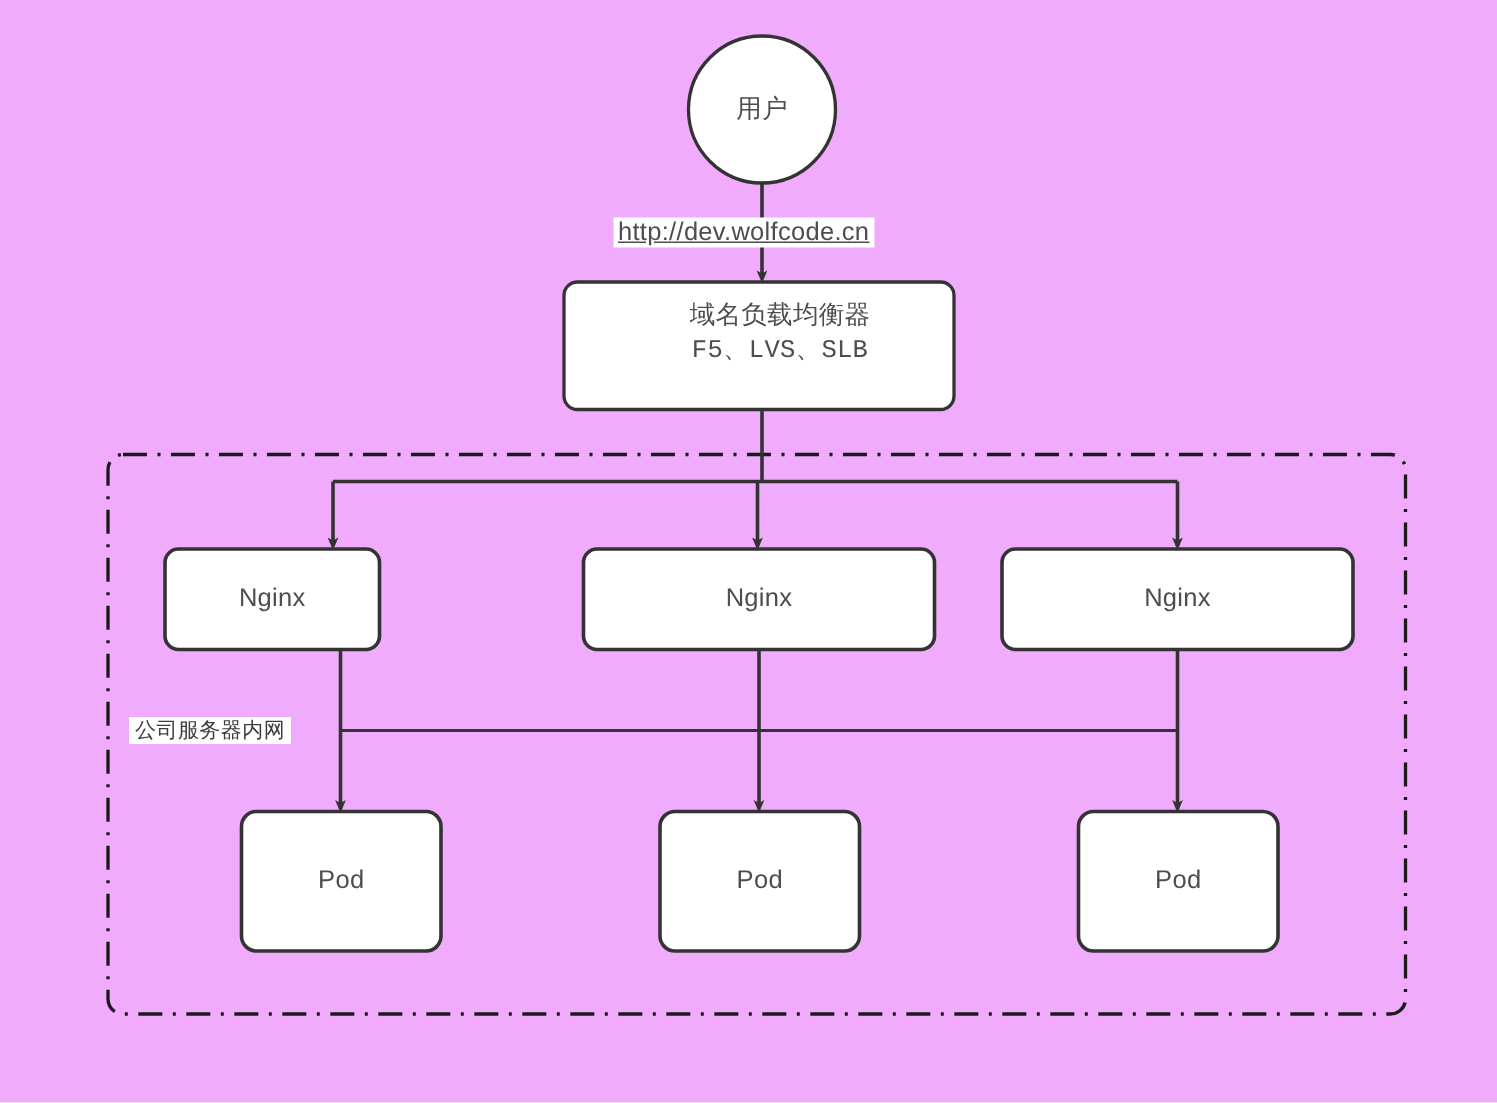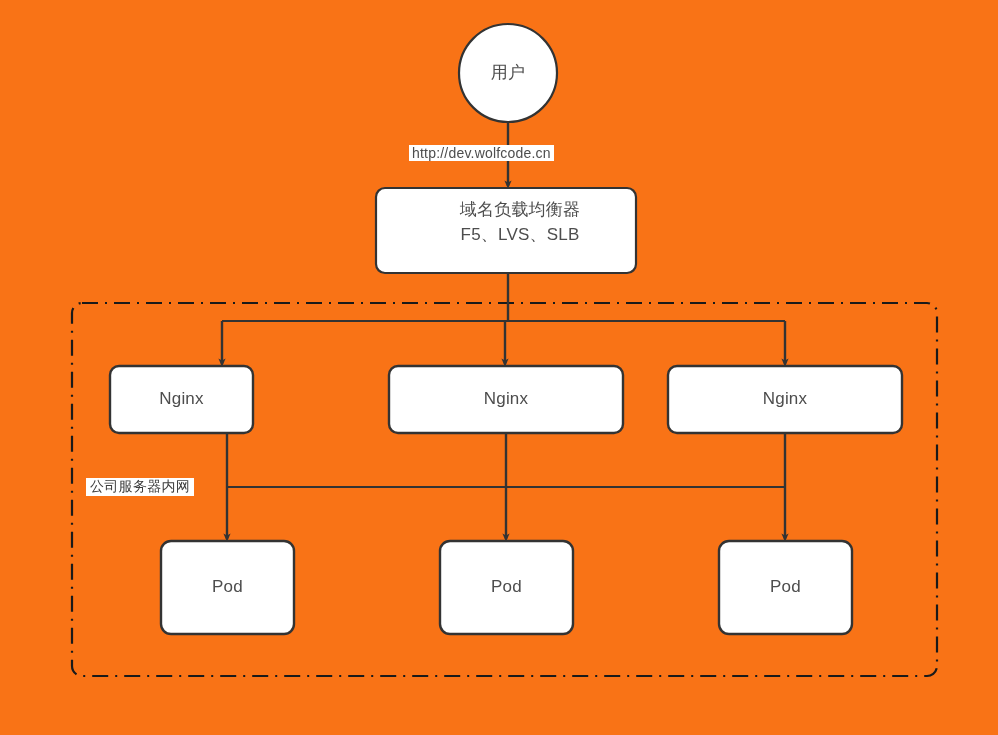--- a/index.html
+++ b/index.html
@@ -7,21 +7,21 @@
     padding: 0;
     background: #ffffff;
   }
   body {
     font-family: "Liberation Sans", "DejaVu Sans", sans-serif;
   }
   #canvas {
     position: relative;
     width: 998px;
     height: 735px;
-    background: #f97316;
+    background: #f0abfc;
     overflow: hidden;
   }
   #diagram-svg {
     position: absolute;
     top: 0;
     left: 0;
     width: 998px;
     height: 735px;
   }
   .node-label {
@@ -33,25 +33,26 @@
     color: #4d4d4d;
     font-size: 17px;
     line-height: 1.45;
     white-space: pre-line;
     pointer-events: none;
     letter-spacing: 0.2px;
   }
   .edge-label {
     position: absolute;
     color: #4d4d4d;
-    font-size: 14px;
+    font-size: 17px;
     background: #ffffff;
     padding: 0 3px;
     white-space: nowrap;
     letter-spacing: 0.2px;
+    text-decoration: underline;
   }
   .zone-label {
     position: absolute;
     color: #3d3d3d;
     font-size: 14px;
     background: #ffffff;
     padding: 0 4px;
     white-space: nowrap;
     font-weight: 500;
     letter-spacing: 0.3px;
@@ -98,21 +99,21 @@
     <rect x="440" y="541" width="133" height="93" rx="10" ry="10" fill="#ffffff" stroke="#333333" stroke-width="2.4"></rect>
     <rect x="719" y="541" width="133" height="93" rx="10" ry="10" fill="#ffffff" stroke="#333333" stroke-width="2.4"></rect>
   </svg>
 
   <div class="node-label" style="left:459px; top:24px; width:98px; height:98px;">用户</div>
 
   <div class="edge-label" style="left:409px; top:145px;">http://dev.wolfcode.cn</div>
 
   <div class="node-label" style="left:376px; top:196px; width:288px; height:54px; align-items:flex-start; flex-direction:column;">
     <span style="width:100%;">域名负载均衡器</span>
-    <span style="width:100%;">F5、LVS、SLB</span>
+    <span style="width:100%;font-family:Liberation Mono, monospace;">F5、LVS、SLB</span>
   </div>
 
   <div class="node-label" style="left:110px; top:366px; width:143px; height:67px;">Nginx</div>
   <div class="node-label" style="left:389px; top:366px; width:234px; height:67px;">Nginx</div>
   <div class="node-label" style="left:668px; top:366px; width:234px; height:67px;">Nginx</div>
 
   <div class="zone-label" style="left:86px; top:478px;">公司服务器内网</div>
 
   <div class="node-label" style="left:161px; top:541px; width:133px; height:93px;">Pod</div>
   <div class="node-label" style="left:440px; top:541px; width:133px; height:93px;">Pod</div>

